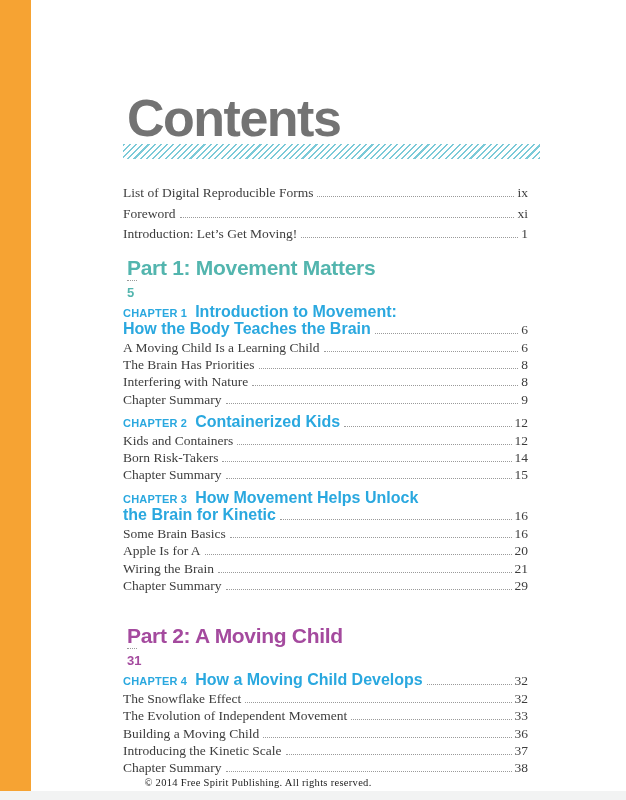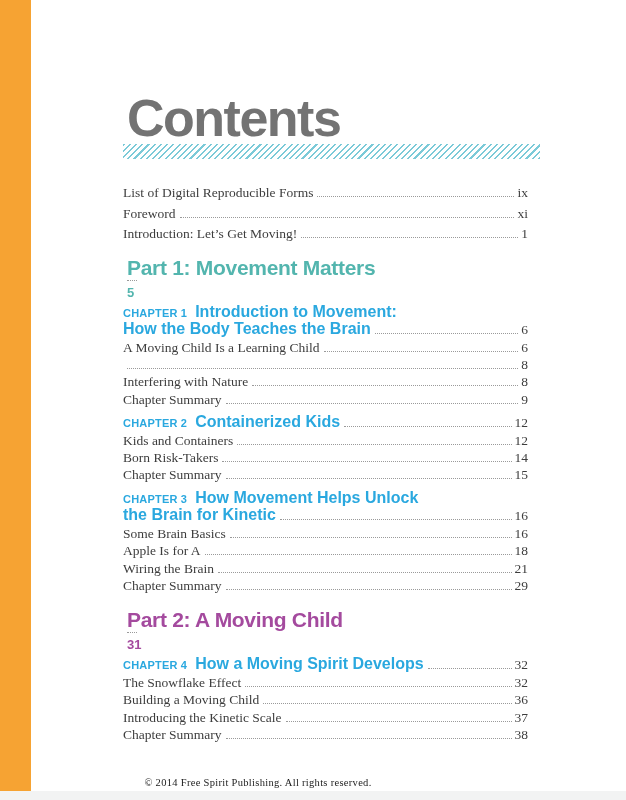--- a/index.html
+++ b/index.html
@@ -156,20 +156,21 @@
         <span class="leader"></span>
         <span class="pagenum">6</span>
       </div>
       <div class="ch-entries">
         <div class="toc-row">
           <span>A Moving Child Is a Learning Child</span>
           <span class="leader"></span>
           <span class="pagenum">6</span>
         </div>
         <div class="toc-row">
+          <span>The Brain Has Priorities</span>
           <span class="leader"></span>
           <span class="pagenum">8</span>
         </div>
         <div class="toc-row">
           <span>Interfering with Nature</span>
           <span class="leader"></span>
           <span class="pagenum">8</span>
         </div>
         <div class="toc-row">
           <span>Chapter Summary</span>
@@ -217,53 +218,58 @@
       </div>
       <div class="ch-entries">
         <div class="toc-row">
           <span>Some Brain Basics</span>
           <span class="leader"></span>
           <span class="pagenum">16</span>
         </div>
         <div class="toc-row">
           <span>Apple Is for A</span>
           <span class="leader"></span>
-          <span class="pagenum">18</span>
+          <span class="pagenum">20</span>
         </div>
         <div class="toc-row">
           <span>Wiring the Brain</span>
           <span class="leader"></span>
           <span class="pagenum">21</span>
         </div>
         <div class="toc-row">
           <span>Chapter Summary</span>
           <span class="leader"></span>
           <span class="pagenum">29</span>
         </div>
       </div>
     </div>
 
-    <div class="toc-row part-head part2" style="margin-top:14px;">
+    <div class="toc-row part-head part2" style="margin-top:30px;">
       <span class="part-label">Part 2: A Moving Child</span>
       <span class="leader"></span>
       <span class="pagenum">31</span>
     </div>
 
     <div class="chapter first">
       <div class="ch-line">
         <span class="ch-num">CHAPTER 4</span>
-        <span class="ch-title">How a Moving Spirit Develops</span>
+        <span class="ch-title">How a Moving Child Develops</span>
         <span class="leader"></span>
         <span class="pagenum">32</span>
       </div>
       <div class="ch-entries">
         <div class="toc-row">
           <span>The Snowflake Effect</span>
           <span class="leader"></span>
           <span class="pagenum">32</span>
+        </div>
+        <div class="toc-row">
+          <span>The Evolution of Independent Movement</span>
+          <span class="leader"></span>
+          <span class="pagenum">33</span>
         </div>
         <div class="toc-row">
           <span>Building a Moving Child</span>
           <span class="leader"></span>
           <span class="pagenum">36</span>
         </div>
         <div class="toc-row">
           <span>Introducing the Kinetic Scale</span>
           <span class="leader"></span>
           <span class="pagenum">37</span>

